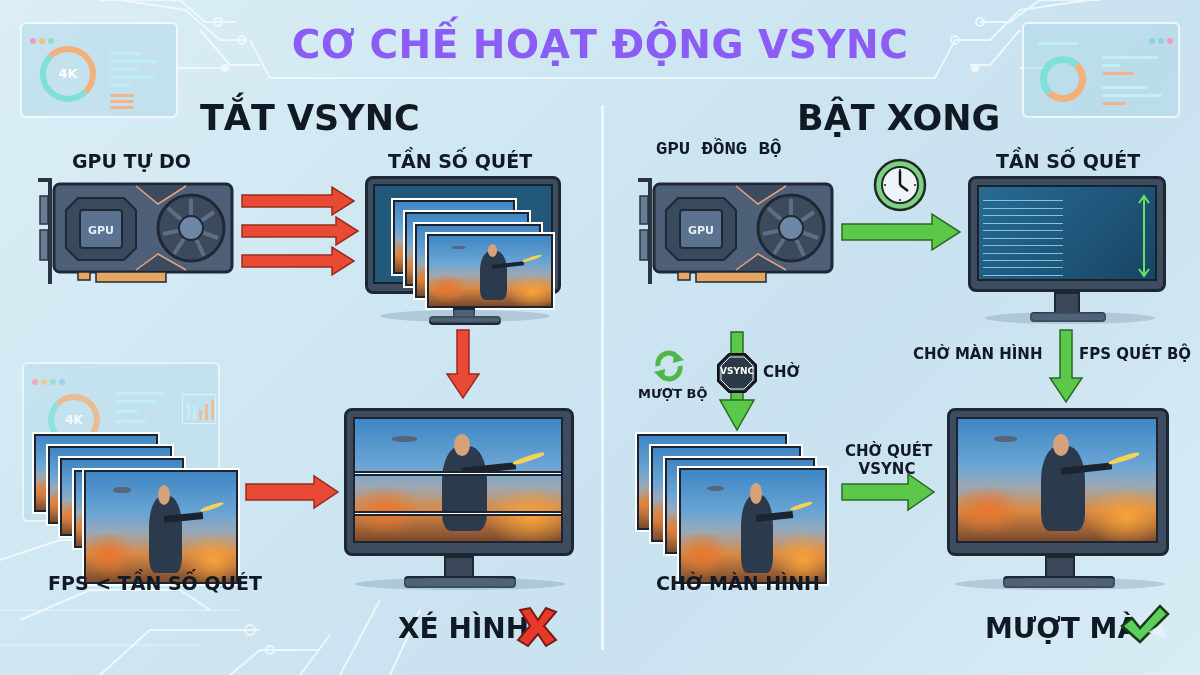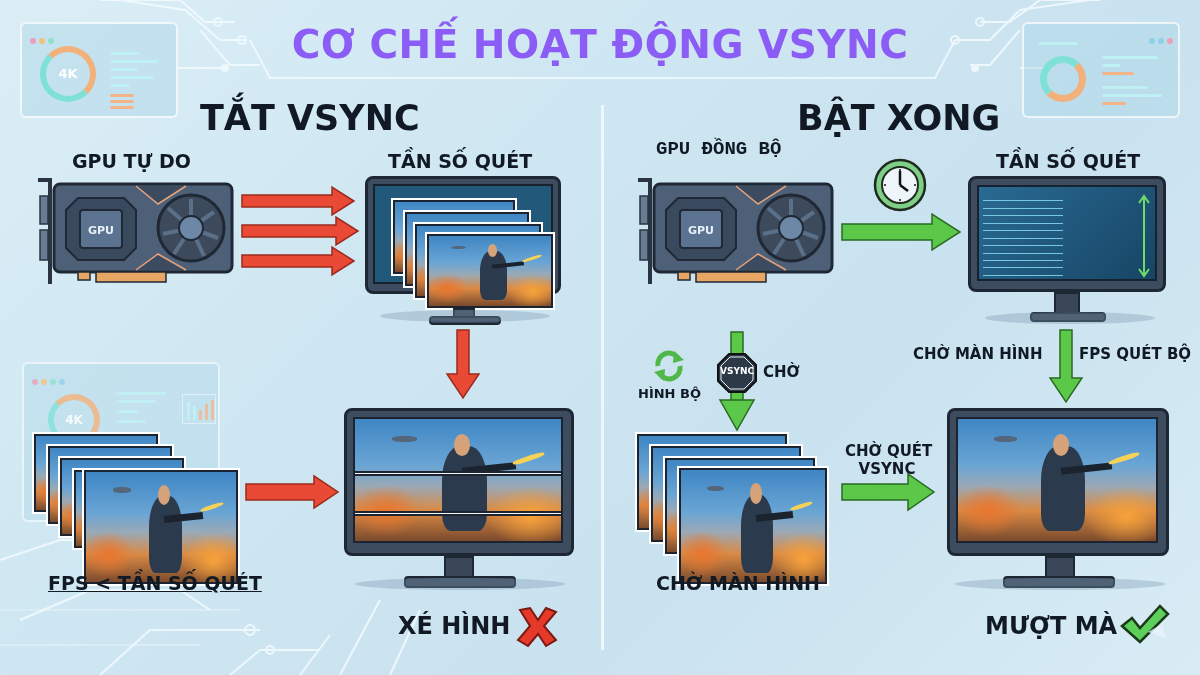--- a/index.html
+++ b/index.html
@@ -20,21 +20,21 @@
     left: 250px; top: 14px; width: 700px; height: 66px;
     text-align: center; font-size: 39px; font-weight: bold; color: #8b5cf6;
     letter-spacing: 0.5px; line-height: 62px;
   }
 
   .divider { left: 601px; top: 105px; width: 3px; height: 545px; background: #f2f9fd; opacity: .9; }
 
   .section-title { font-size: 35px; font-weight: bold; color: #111a24; white-space: nowrap; }
   .label { font-size: 19px; font-weight: bold; color: #111a24; white-space: nowrap; }
   .label-sm { font-size: 15px; font-weight: bold; color: #111a24; white-space: nowrap; }
-  .label-lg { font-size: 24px; font-weight: bold; color: #111a24; white-space: nowrap; }
+  .label-lg { font-size: 28px; font-weight: bold; color: #111a24; white-space: nowrap; }
 
   
   .dash {
     border: 2px solid rgba(255,255,255,.75);
     background: rgba(170, 212, 230, .45);
     border-radius: 6px;
   }
   .dots span { display:inline-block; width:6px; height:6px; border-radius:50%; margin-right:3px; }
   .ring {
     border-radius: 50%;
@@ -248,21 +248,21 @@
   <div class="frame" style="left:40px;top:36px;width:124px;height:78px;"></div>
   <div class="frame" style="left:50px;top:36px;width:154px;height:114px;">
     <div class="plane"></div>
       <div class="soldier"></div>
       <div class="head"></div>
       <div class="gun"></div>
       <div class="muzzle"></div>
   </div>
 </div>
 
-<div class="abs label" style="left:48px;top:572px;text-decoration:underline;">FPS &lt; TẦN SỐ QUÉT</div>
+<div class="abs label" style="left:48px;top:572px;">FPS &lt; TẦN SỐ QUÉT</div>
 
 <svg class="abs" style="left:244px;top:474px;" width="96" height="36">
   <polygon points="2,10 70,10 70,2 94,18 70,34 70,26 2,26" fill="#e84a35" stroke="#9a2a1d" stroke-width="1.5"></polygon>
 </svg>
 
 <div class="abs" style="left:344px;top:408px;width:230px;height:190px;">
   <div class="abs monitor-frame" style="left:0;top:0;width:230px;height:148px;"></div>
   <div class="frame" style="left:9px;top:9px;width:210px;height:126px;outline:none;">
     <div class="plane"></div>
       <div class="soldier"></div>
@@ -350,21 +350,21 @@
 <svg class="abs" style="left:1048px;top:328px;" width="36" height="76">
   <polygon points="12,2 24,2 24,50 34,50 18,74 2,50 12,50" fill="#5cc84a" stroke="#2a6a22" stroke-width="1.5"></polygon>
 </svg>
 
 <svg class="abs" style="left:652px;top:348px;" width="34" height="36">
   <path d="M6 18 A 11 11 0 0 1 26 10" fill="none" stroke="#4fb848" stroke-width="5"></path>
   <polygon points="22,3 32,12 21,15" fill="#4fb848"></polygon>
   <path d="M28 18 A 11 11 0 0 1 8 26" fill="none" stroke="#4fb848" stroke-width="5"></path>
   <polygon points="12,33 2,24 13,21" fill="#4fb848"></polygon>
 </svg>
-<div class="abs label-sm" style="left:638px;top:386px;font-size:13px;">HÌNH BỘ</div>
+<div class="abs label-sm" style="left:638px;top:386px;font-size:13px;">MƯỢT BỘ</div>
 
 <svg class="abs" style="left:716px;top:330px;" width="42" height="102">
   <rect x="15" y="2" width="12" height="70" fill="#5cc84a" stroke="#2a6a22" stroke-width="1.5"></rect>
   <polygon points="4,70 38,70 21,100" fill="#5cc84a" stroke="#2a6a22" stroke-width="1.5"></polygon>
   <polygon points="13,24 29,24 40,35 40,51 29,62 13,62 2,51 2,35" fill="#2c3a48" stroke="#111" stroke-width="2"></polygon>
   <polygon points="14,27 28,27 37,36 37,50 28,59 14,59 5,50 5,36" fill="none" stroke="#e8eef4" stroke-width="1"></polygon>
 </svg>
 <div class="abs" style="left:716px;top:366px;width:42px;text-align:center;font-size:9px;font-weight:bold;color:#fff;">VSYNC</div>
 <div class="abs label-sm" style="left:763px;top:363px;">CHỜ</div>
 

